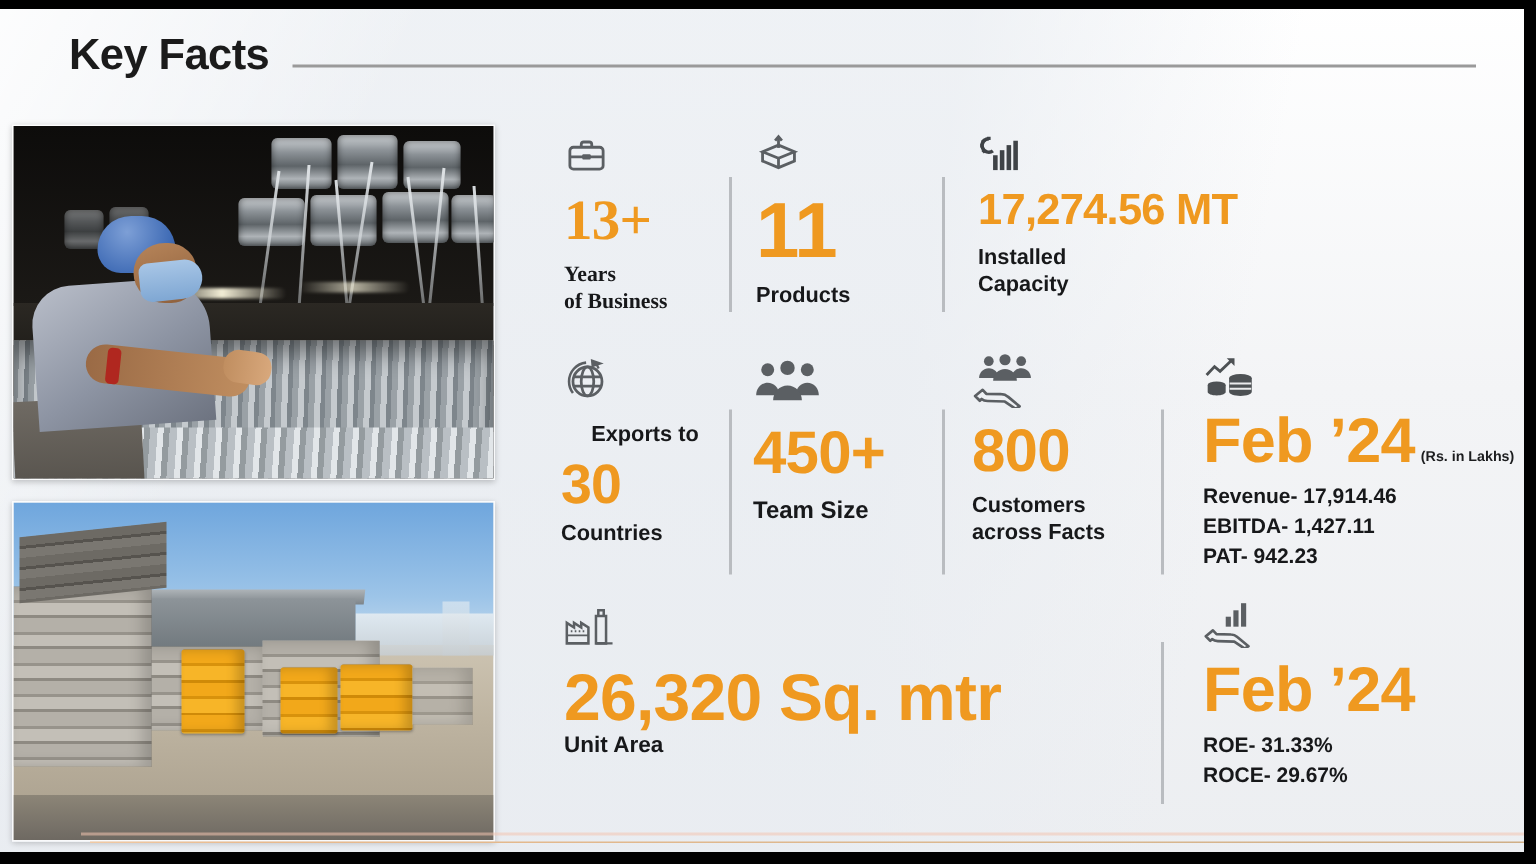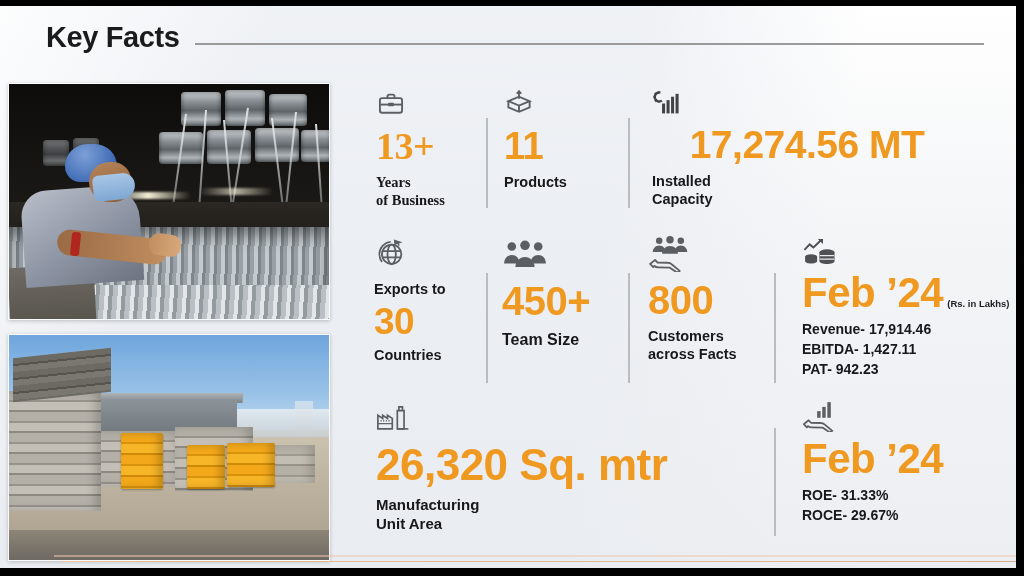--- a/index.html
+++ b/index.html
@@ -257,52 +257,52 @@
     <div class="cell" style="left:152px;top:10px;width:118px;">
       <span class="icon">
         <svg width="30" height="30" viewBox="0 0 24 24" fill="none" stroke="#5b5f63" stroke-width="1.5">
           <path d="M12 2.5v6"></path>
             <path d="M10.2 4.6 12 2.5l1.8 2.1"></path>
           <path d="M3.5 10.5 12 7l8.5 3.5L12 14z"></path>
           <path d="M3.5 10.5v5L12 19l8.5-3.5v-5"></path>
           <path d="M12 14v5"></path>
         </svg>
       </span>
-      <div class="big" style="font-size:38px;margin-top:5px;">11</div>
+      <div class="big" style="font-size:52px;margin-top:5px;">11</div>
       <div class="lbl" style="margin-top:9px;">Products</div>
     </div>
 
     <div class="cell" style="left:300px;top:12px;width:310px;">
       <span class="icon">
         <svg width="30" height="27" viewBox="0 0 26 24" fill="none">
           <path d="M6.2 2.2a4 4 0 1 0 2.3 7.2" stroke="#3f4347" stroke-width="2.1" fill="none"></path>
           <path d="M6.1 1v2M2.2 2.8l1.3 1.4M1 6.3h2M2.4 10.2l1.4-1.3" stroke="#3f4347" stroke-width="2.1"></path>
           <rect x="8.6" y="12" width="2.7" height="8.8" fill="#3f4347"></rect>
           <rect x="12.6" y="9" width="2.7" height="11.8" fill="#3f4347"></rect>
           <rect x="16.6" y="6" width="2.7" height="14.8" fill="#3f4347"></rect>
           <rect x="20.6" y="3.4" width="2.7" height="17.4" fill="#3f4347"></rect>
         </svg>
       </span>
-      <div class="big" style="font-size:39px;margin-top:4px;text-align:center;">17,274.56 MT</div>
+      <div class="big" style="font-size:29px;margin-top:4px;">17,274.56 MT</div>
       <div class="lbl" style="margin-top:9px;">Installed</div>
       <div class="lbl">Capacity</div>
     </div>
 
     <div class="cell" style="left:22px;top:158px;width:112px;">
       <span class="icon">
         <svg width="34" height="34" viewBox="0 0 26 26" fill="none" stroke="#5b5f63" stroke-width="1.4">
           <circle cx="13.5" cy="14" r="7.4"></circle>
           <ellipse cx="13.5" cy="14" rx="3.2" ry="7.4"></ellipse>
           <path d="M6.3 11.6h14.4M6.3 16.4h14.4"></path>
           <path d="M12.8 4.4A9.6 9.6 0 0 0 4.1 14a9.6 9.6 0 0 0 2 5.9" stroke-width="1.3"></path>
           <path d="M15.2 2.6l6.6 2.2-6.2 2.1z" fill="#5b5f63" stroke="none"></path>
           <path d="M17.8 4.6l1.4 2.8" stroke-width="1.2"></path>
         </svg>
       </span>
-      <div class="lbl" style="margin-top:7px;">Exports to</div>
+      <div class="lbl" style="margin-top:7px;text-align:center;">Exports to</div>
       <div class="big" style="font-size:37px;margin-top:4px;">30</div>
       <div class="lbl" style="margin-top:7px;">Countries</div>
     </div>
 
     <div class="cell" style="left:150px;top:162px;width:124px;">
       <span class="icon">
         <svg width="46" height="30" viewBox="0 0 38 25" fill="#5b5f63">
           <circle cx="8" cy="5.4" r="3.6"></circle>
             <circle cx="30" cy="5.4" r="3.6"></circle>
           <circle cx="19" cy="4.4" r="4"></circle>
@@ -358,21 +358,20 @@
         <svg width="34" height="30" viewBox="0 0 28 25" fill="none" stroke="#5b5f63" stroke-width="1.4">
           <path d="M1.4 21.6V10.2l4 2.6V10.2l4 2.6V10.2l4 2.6V21.6z"></path>
           <path d="M17.6 21.6V6.4h5.6v15.2z"></path>
           <path d="M18.9 6.4V3.2h3v3.2"></path>
           <path d="M1.4 17.2h12.0" stroke-width="1"></path>
           <path d="M3.6 14.8h.9M5.8 14.8h.9M8 14.8h.9M10.2 14.8h.9" stroke-width="1.1"></path>
           <path d="M17.6 21.6h9.2" stroke-width="1.3"></path>
         </svg>
       </span>
       <div class="big" style="font-size:44px;margin-top:6px;">26,320 Sq. mtr</div>
-      <div class="lbl" style="margin-top:9px;font-size:15px;">Manufacturing</div>
       <div class="lbl" style="font-size:15px;">Unit Area</div>
     </div>
 
     <div class="cell" style="left:450px;top:322px;width:200px;">
       <span class="icon">
         <svg width="36" height="32" viewBox="0 0 30 27" fill="none" stroke="#5b5f63" stroke-width="1.5">
           <rect x="12.6" y="9.4" width="2.9" height="5.6" fill="#5b5f63" stroke="none"></rect>
           <rect x="16.9" y="5.8" width="2.9" height="9.2" fill="#5b5f63" stroke="none"></rect>
           <rect x="21.2" y="1.8" width="2.9" height="13.2" fill="#5b5f63" stroke="none"></rect>
           <path d="M1.4 20.4l4-3.3 2 2.1 8.2.2c1.4 0 2.5.5 3.5 1.4l6.3 5.2-2.1 1.4-5.9-4-9.3-.3c-1.5 0-2.3-.3-3.2-1.1l-1 1z" stroke-linejoin="round"></path>

